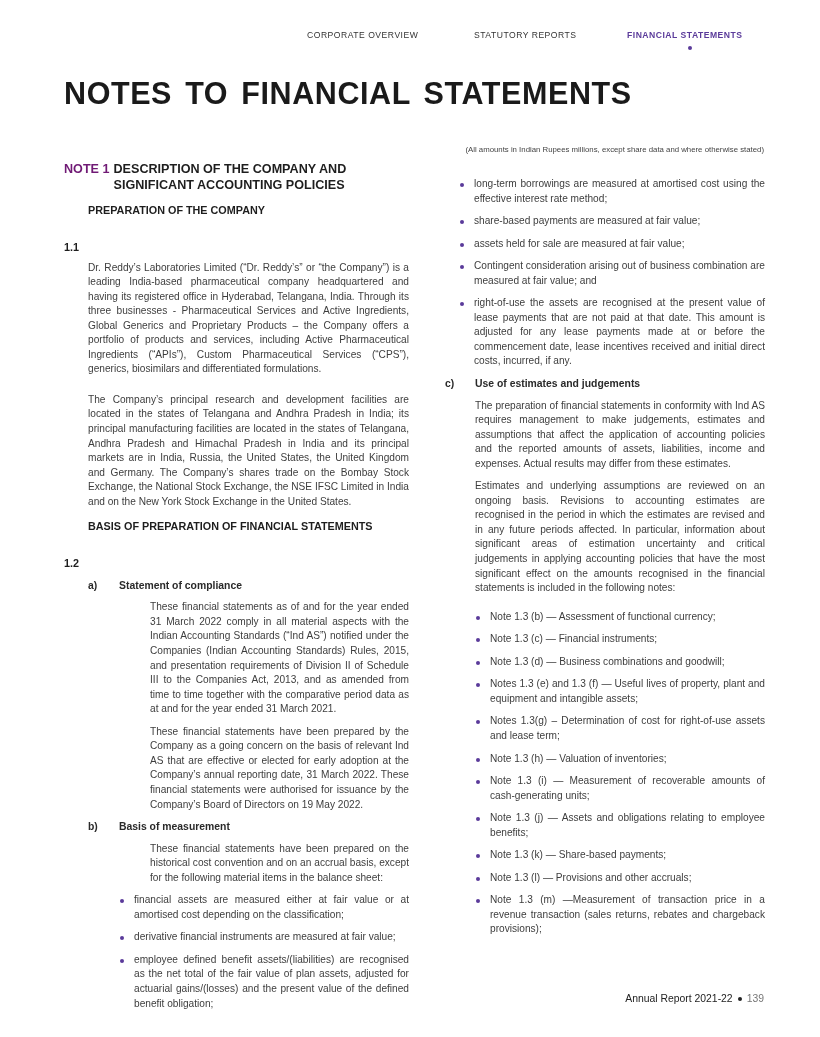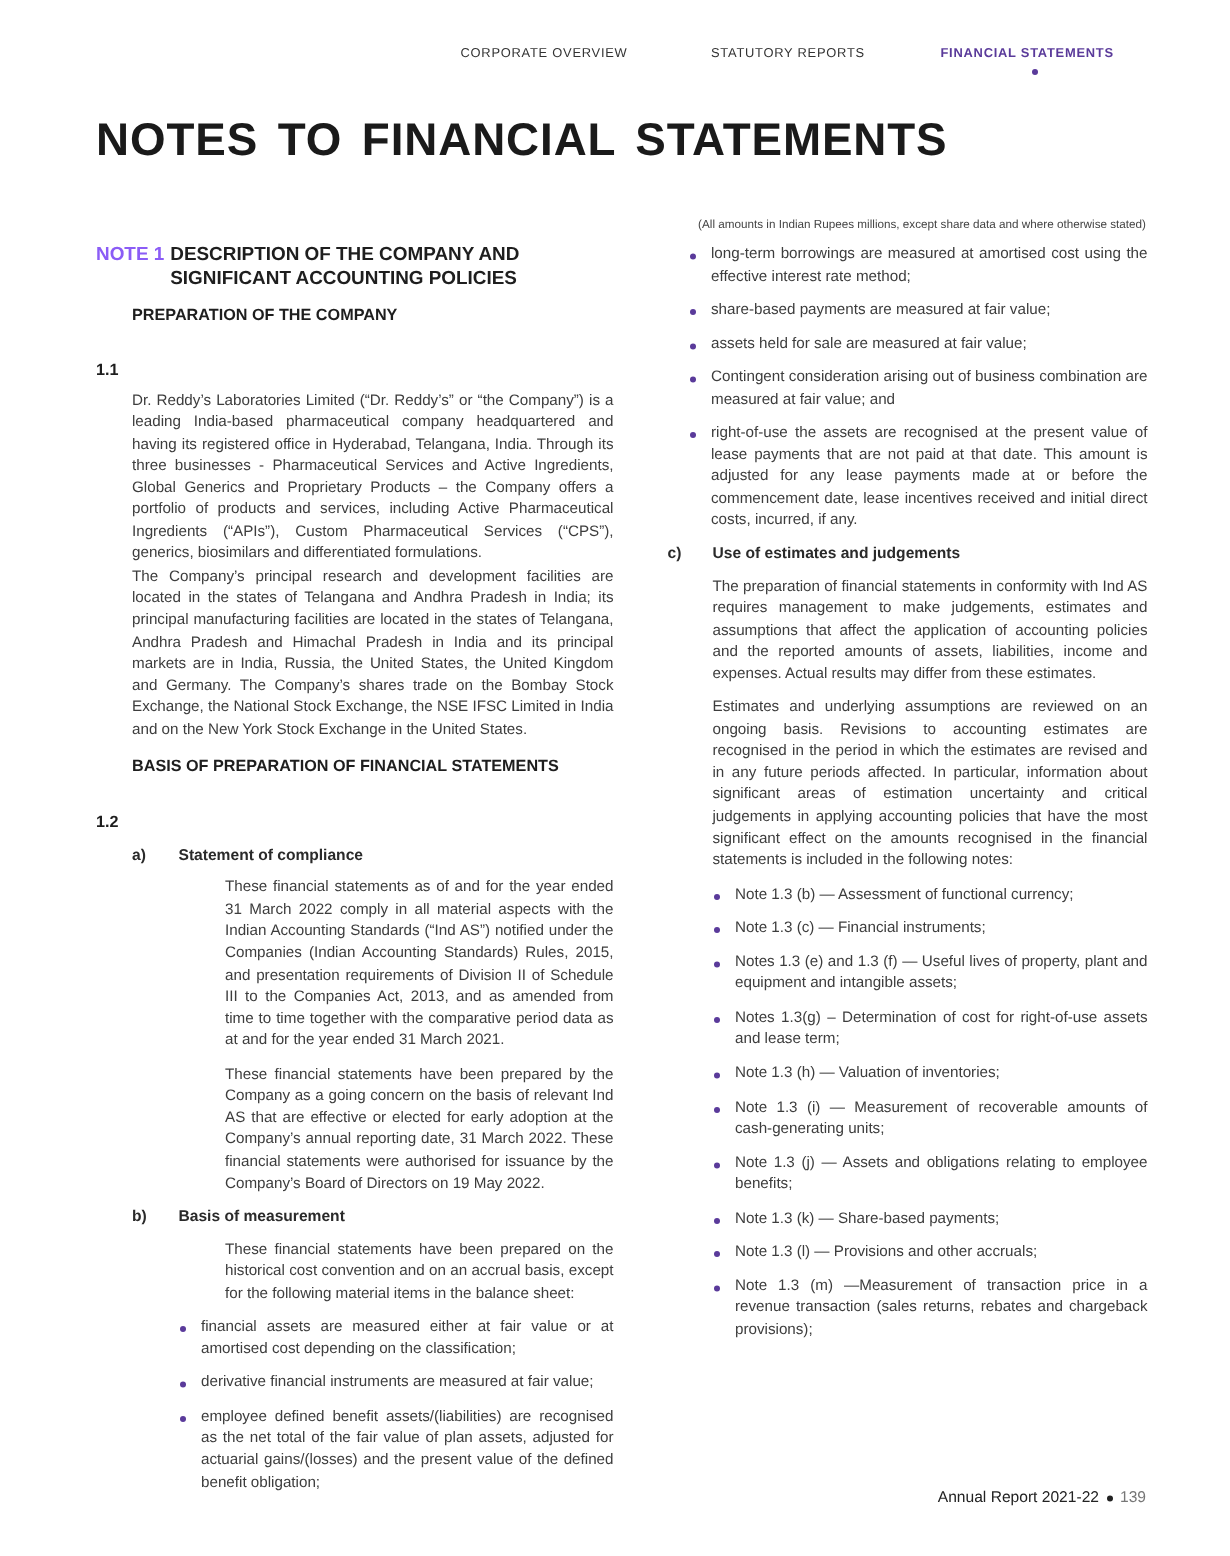--- a/index.html
+++ b/index.html
@@ -15,35 +15,35 @@
 
   .page-title { position: absolute; left: 64px; top: 76px; font-size: 30.5px; letter-spacing: 0.6px; color: #1a1a1a; white-space: nowrap; word-spacing: 4px; }
 
   .amounts-note { position: absolute; right: 56px; top: 145px; font-size: 7.8px; color: #444; white-space: nowrap; }
 
   .col { position: absolute; top: 162px; width: 345px; font-size: 10.15px; line-height: 14.55px; color: #3d3d3d; }
   .col-left { left: 64px; }
   .col-right { left: 445px; width: 320px; top: 163px; }
 
   .note-heading { font-weight: bold; font-size: 12.6px; line-height: 15.5px; color: #1e1e1e; display: flex; }
-  .note-heading .note-num { color: #8b5cf6; margin-right: 4px; white-space: nowrap; }
+  .note-heading .note-num { color: #701a75; margin-right: 4px; white-space: nowrap; }
   .section-heading { font-weight: bold; font-size: 10.8px; color: #1e1e1e; display: flex; margin-top: 10px; }
   .section-heading .sec-num { width: 24px; flex: none; margin-top: 37px; }
   .para { margin-left: 24px; text-align: justify; margin-top: 6px; }
-  .para + .para { margin-top: 1px; }
+  .para + .para { margin-top: 16px; }
   .sub-heading { display: flex; font-weight: bold; color: #2a2a2a; margin-left: 24px; margin-top: 8px; font-size: 10.4px; }
   .sub-heading .sub-letter { width: 31px; flex: none; }
   .sub-para { margin-left: 86px; text-align: justify; margin-top: 7px; }
   .sub-para + .sub-para { margin-top: 8px; }
 
   .bullets { list-style: none; margin-left: 55px; margin-top: 4px; }
   .bullets li { position: relative; padding-left: 15px; text-align: justify; margin-top: 8px; }
   .bullets li::before { content: ""; position: absolute; left: 1px; top: 6px; width: 4px; height: 4px; border-radius: 50%; background: #5a3a9a; }
 
-  .col-right .bullets { margin-left: 14px; margin-top: 0; }
+  .col-right .bullets { margin-left: 14px; margin-top: 14px; }
   .col-right .bullets:first-child li:first-child { margin-top: 0; }
   .col-right .sub-heading { margin-left: 0; margin-top: 8px; }
   .col-right .sub-para { margin-left: 30px; }
   .col-right .bullets.notes-list { margin-left: 30px; }
   .col-right .sub-heading .sub-letter { width: 30px; }
 
   .footer { position: absolute; right: 56px; top: 993px; font-size: 10.4px; color: #222; white-space: nowrap; display: flex; align-items: center; }
   .footer .footer-dot { width: 4px; height: 4px; border-radius: 50%; background: #222; margin: 0 5px; display: inline-block; }
   .footer .page-num { color: #777; }
 </style>
@@ -109,20 +109,21 @@
 
   <div class="sub-heading">
     <span class="sub-letter">c)</span>
     <span>Use of estimates and judgements</span>
   </div>
   <p class="sub-para">The preparation of financial statements in conformity with Ind AS requires management to make judgements, estimates and assumptions that affect the application of accounting policies and the reported amounts of assets, liabilities, income and expenses. Actual results may differ from these estimates.</p>
   <p class="sub-para">Estimates and underlying assumptions are reviewed on an ongoing basis. Revisions to accounting estimates are recognised in the period in which the estimates are revised and in any future periods affected. In particular, information about significant areas of estimation uncertainty and critical judgements in applying accounting policies that have the most significant effect on the amounts recognised in the financial statements is included in the following notes:</p>
   <ul class="bullets notes-list">
     <li>Note 1.3 (b) — Assessment of functional currency;</li>
     <li>Note 1.3 (c) — Financial instruments;</li>
+    <li>Note 1.3 (d) — Business combinations and goodwill;</li>
     <li>Notes 1.3 (e) and 1.3 (f) — Useful lives of property, plant and equipment and intangible assets;</li>
     <li>Notes 1.3(g) – Determination of cost for right-of-use assets and lease term;</li>
     <li>Note 1.3 (h) — Valuation of inventories;</li>
     <li>Note 1.3 (i) — Measurement of recoverable amounts of cash-generating units;</li>
     <li>Note 1.3 (j) — Assets and obligations relating to employee benefits;</li>
     <li>Note 1.3 (k) — Share-based payments;</li>
     <li>Note 1.3 (l) — Provisions and other accruals;</li>
     <li>Note 1.3 (m) —Measurement of transaction price in a revenue transaction (sales returns, rebates and chargeback provisions);</li>
   </ul>
 </div>

